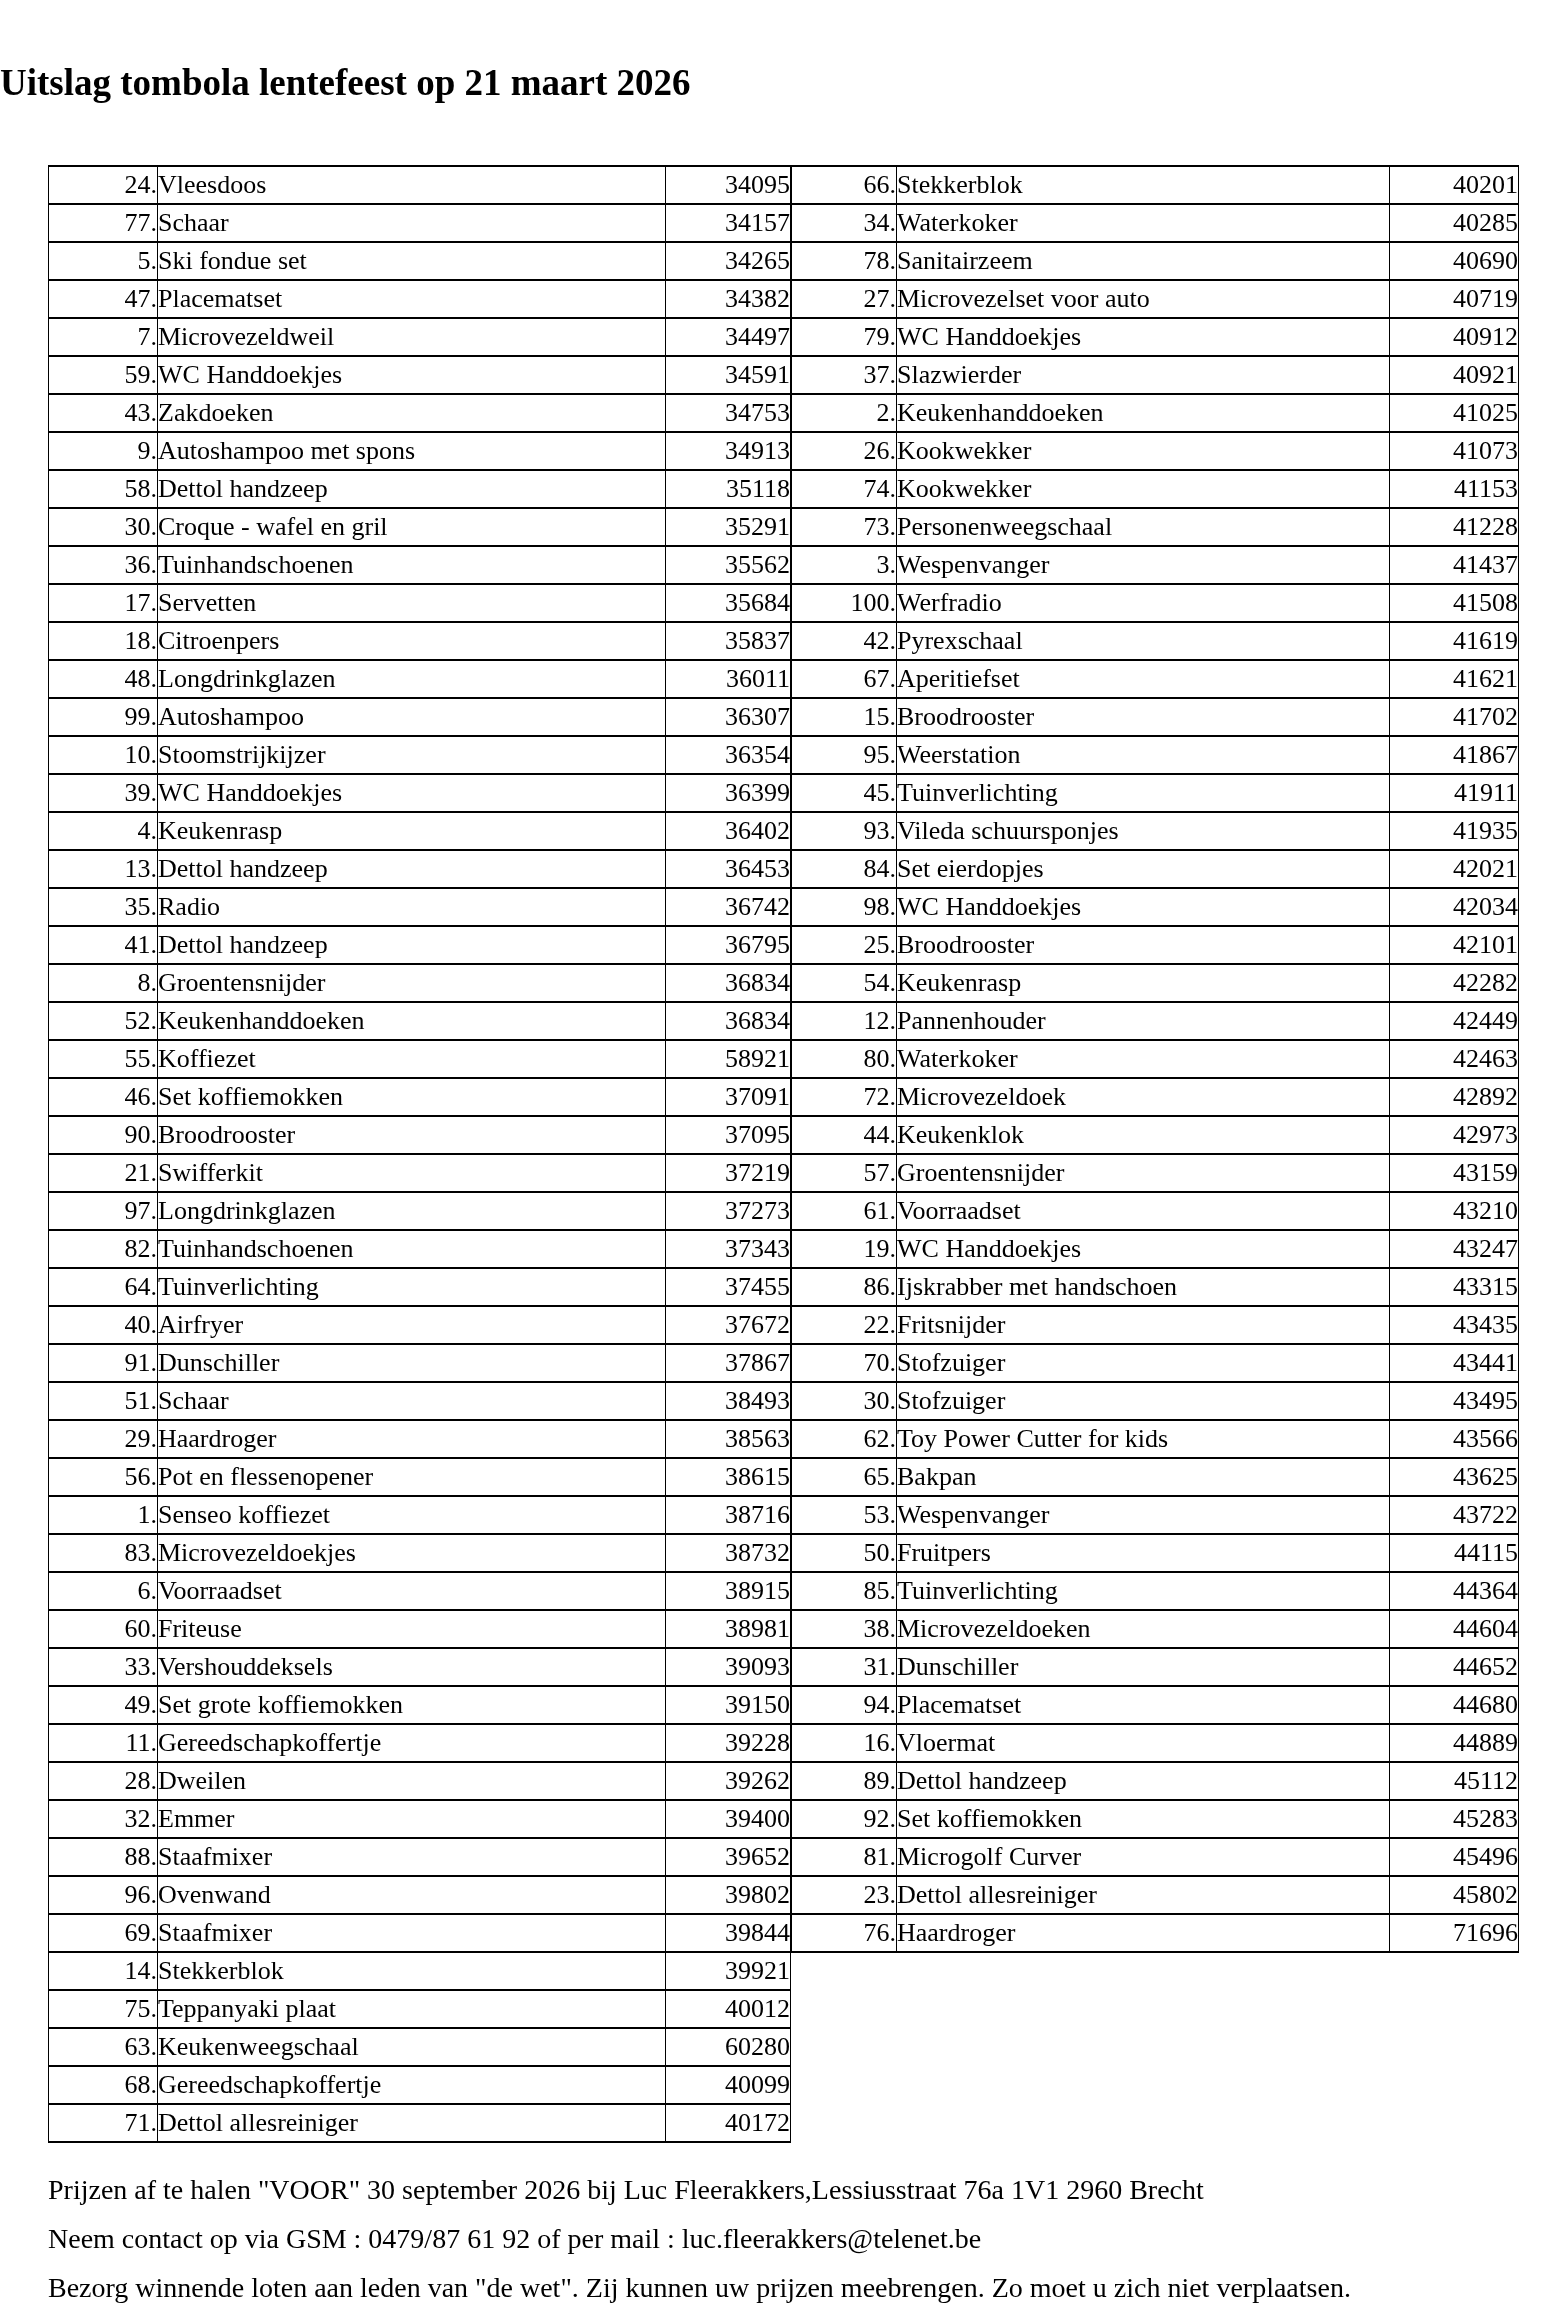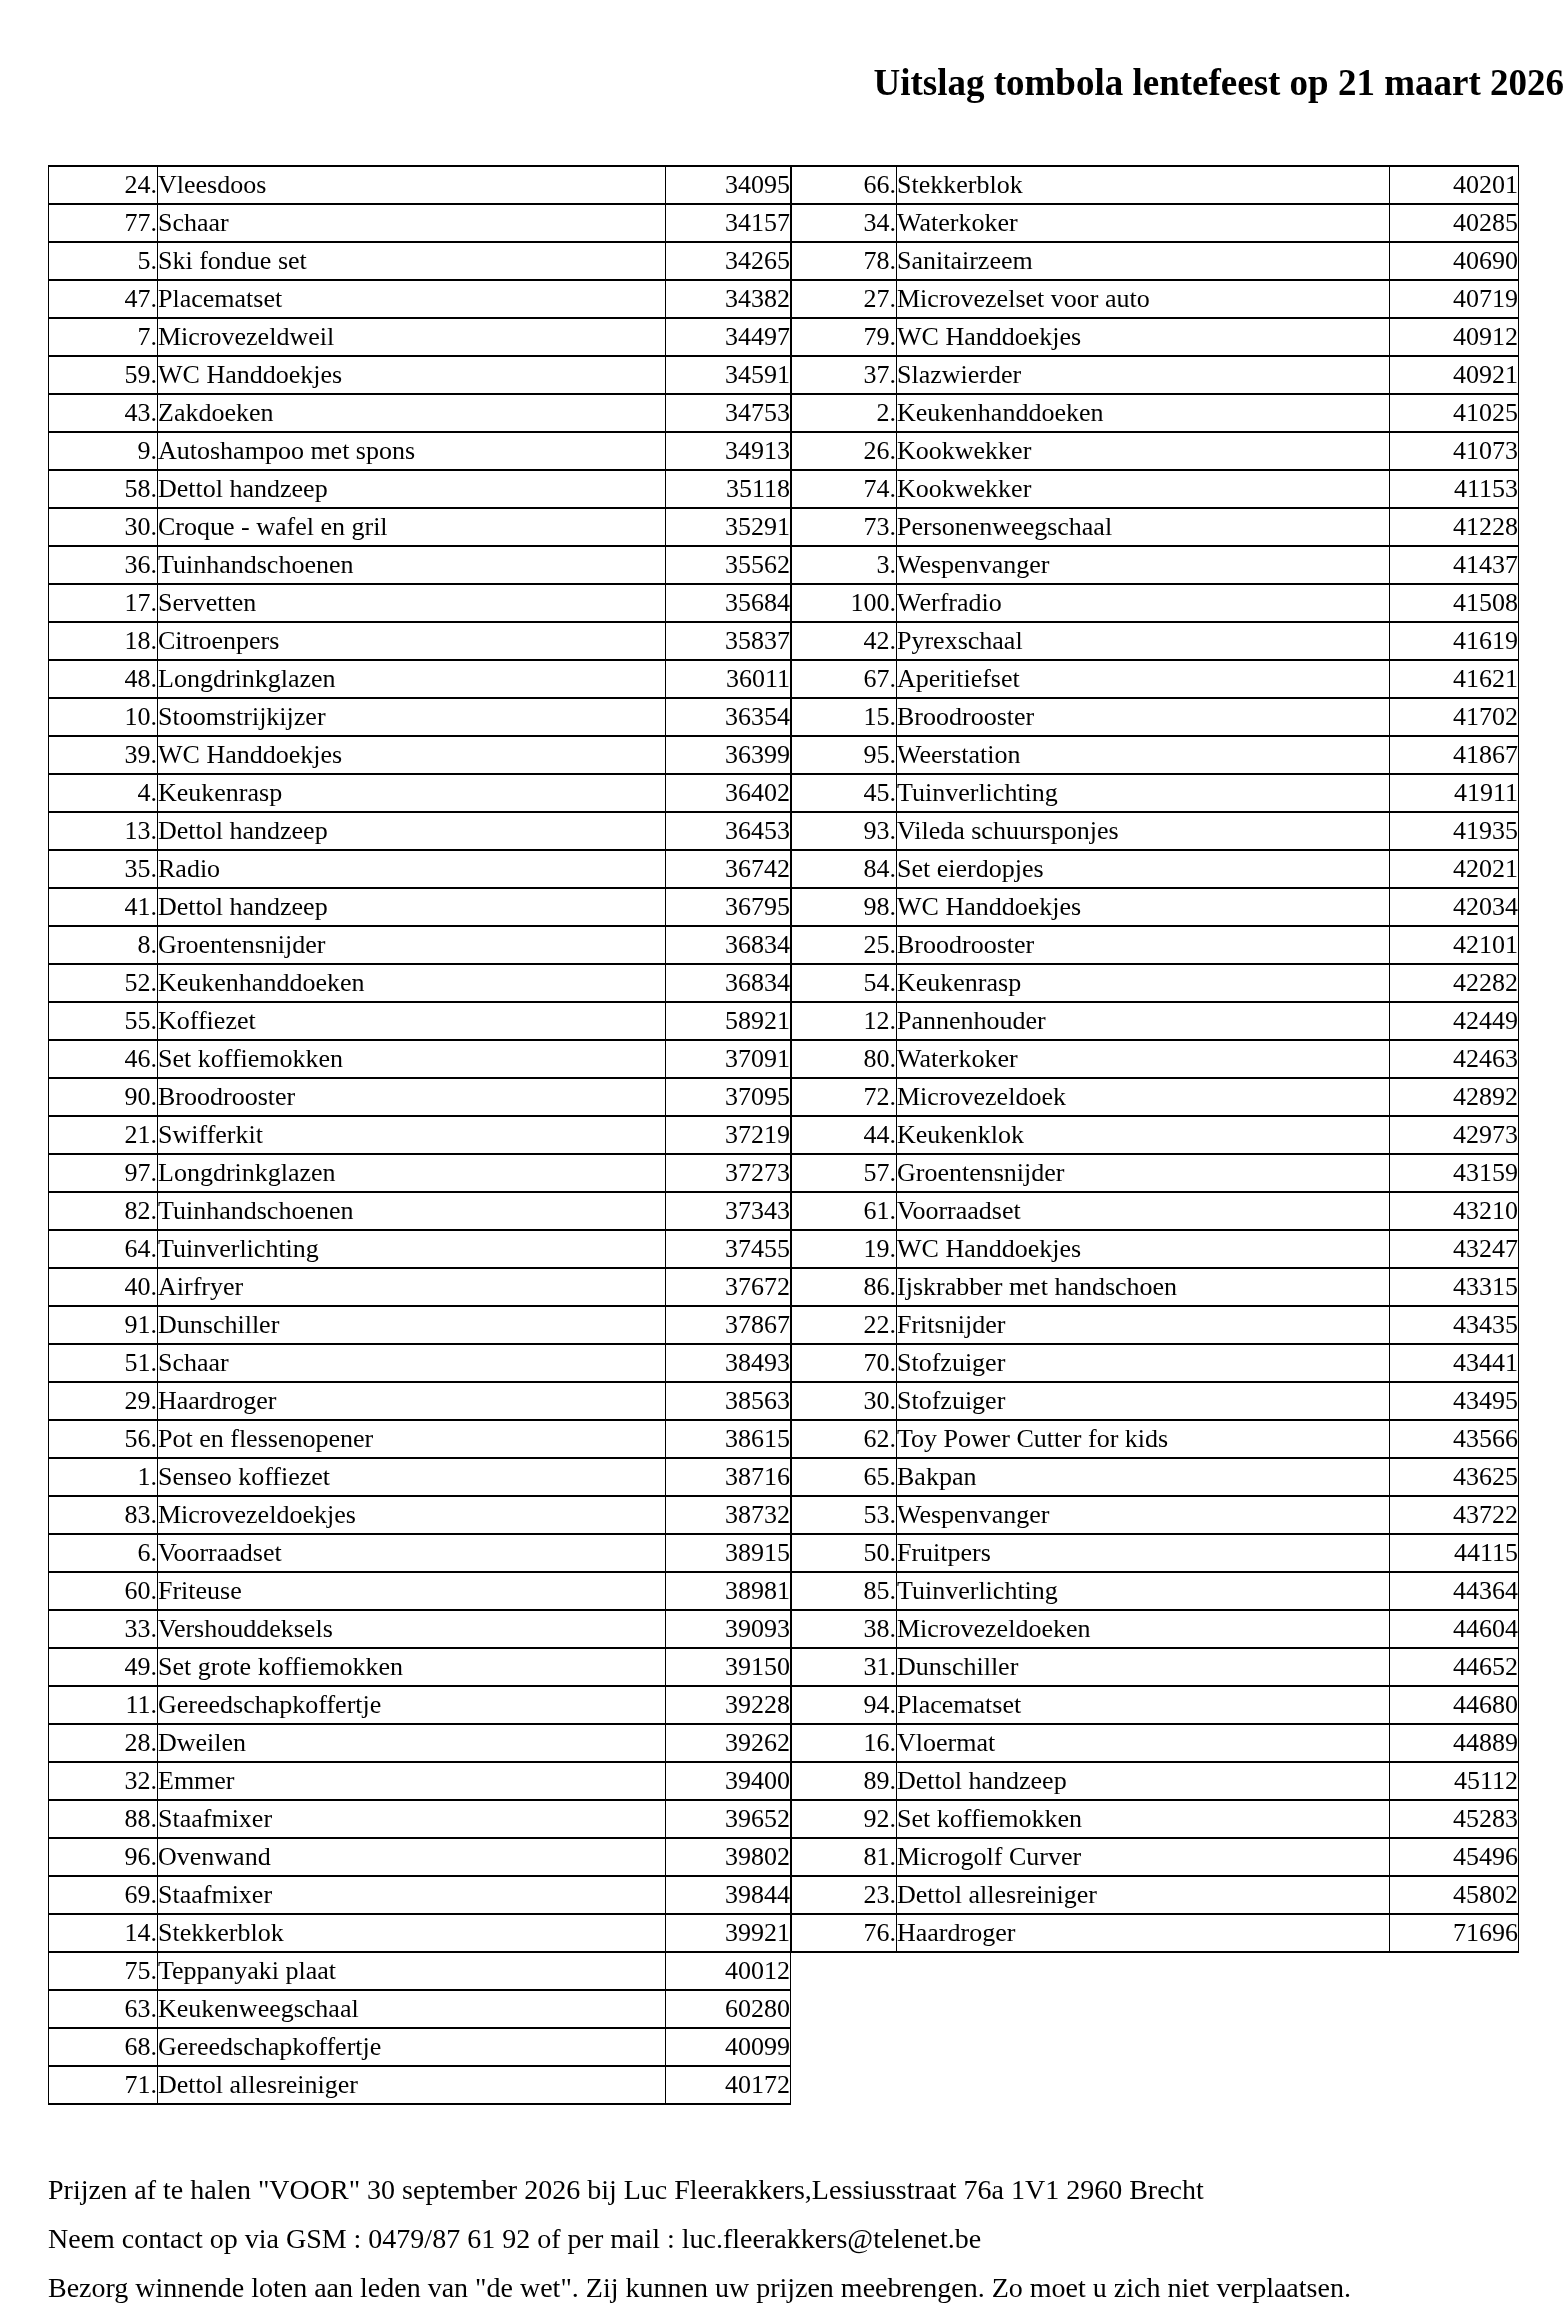--- a/index.html
+++ b/index.html
@@ -13,21 +13,21 @@
     color: #000000;
     font-family: "Liberation Serif", "DejaVu Serif", serif;
     position: relative;
     overflow: hidden;
   }
   .page-title {
     position: absolute;
     top: 61px;
     left: 0;
     width: 100%;
-    text-align: right;
+    text-align: left;
     font-size: 37px;
     font-weight: bold;
     letter-spacing: 0px;
   }
   .tables-wrap {
     position: absolute;
     left: 48px;
     top: 165px;
     display: flex;
     align-items: flex-start;
@@ -146,20 +146,25 @@
     <td class="cell-num">18.</td>
     <td class="cell-item">Citroenpers</td>
     <td class="cell-lot">35837</td>
   </tr>
         <tr>
     <td class="cell-num">48.</td>
     <td class="cell-item">Longdrinkglazen</td>
     <td class="cell-lot">36011</td>
   </tr>
         <tr>
+    <td class="cell-num">99.</td>
+    <td class="cell-item">Autoshampoo</td>
+    <td class="cell-lot">36307</td>
+  </tr>
+        <tr>
     <td class="cell-num">10.</td>
     <td class="cell-item">Stoomstrijkijzer</td>
     <td class="cell-lot">36354</td>
   </tr>
         <tr>
     <td class="cell-num">39.</td>
     <td class="cell-item">WC Handdoekjes</td>
     <td class="cell-lot">36399</td>
   </tr>
         <tr>

